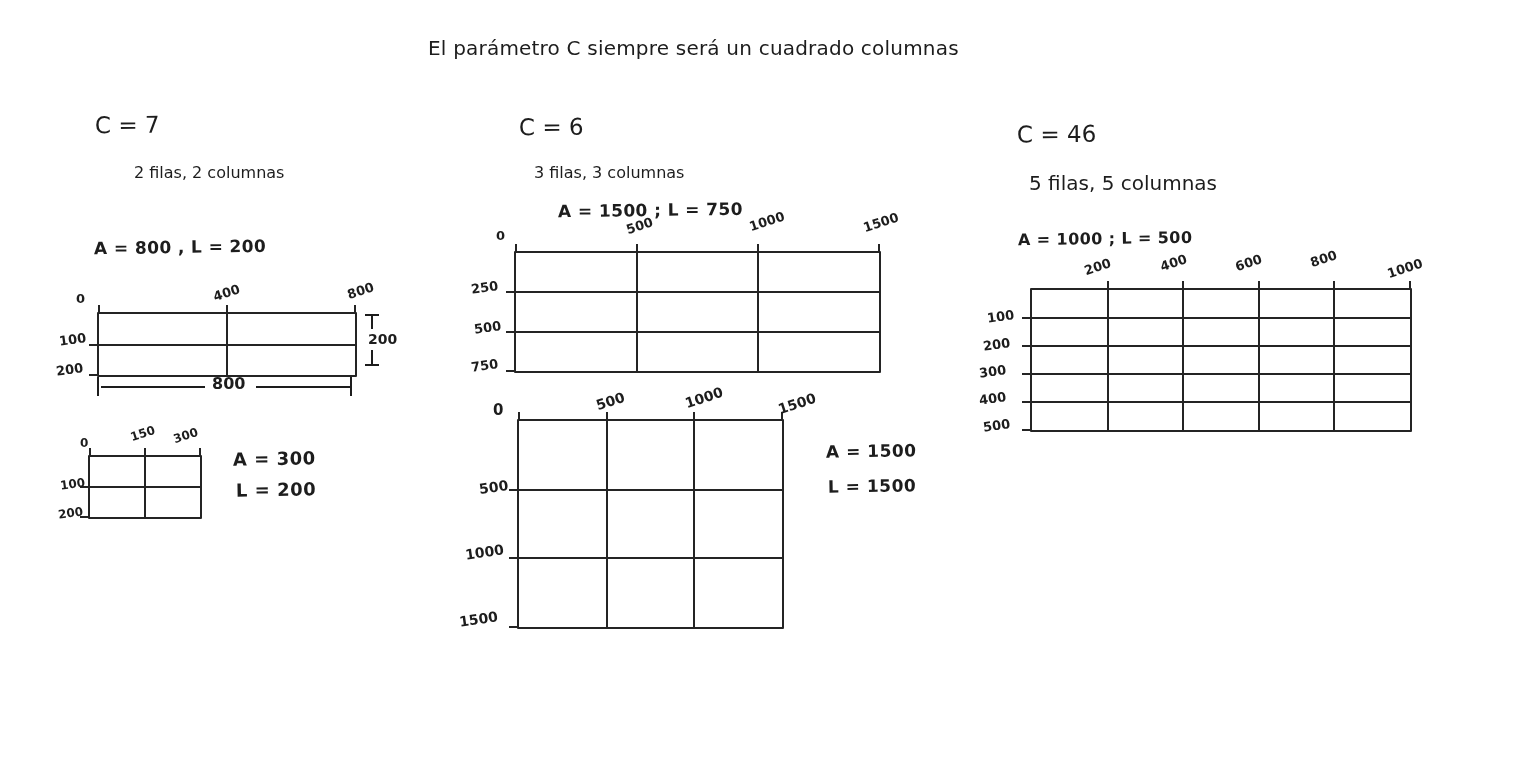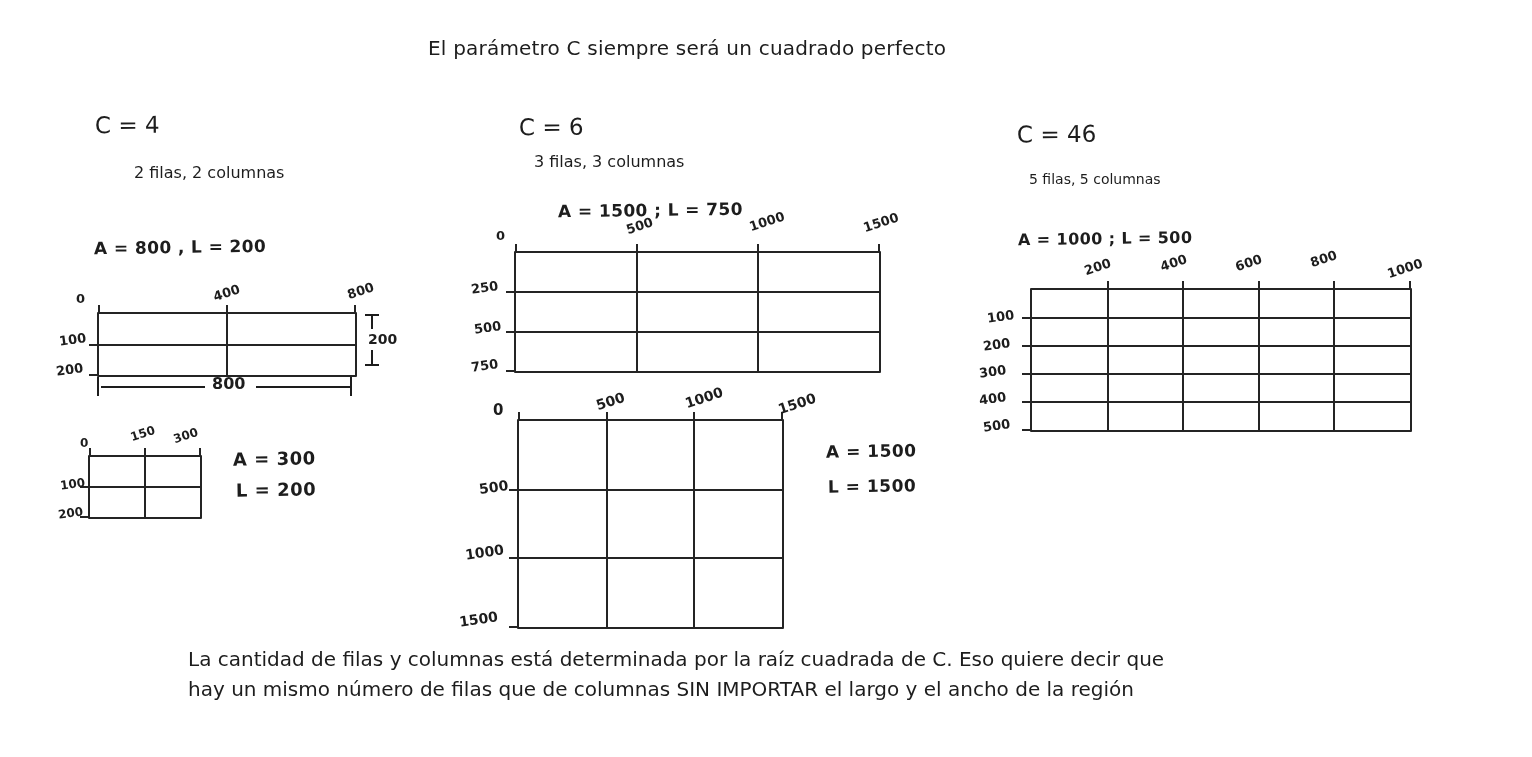--- a/index.html
+++ b/index.html
@@ -28,23 +28,23 @@
   .ty{transform:rotate(-8deg);}
   .side{position:absolute;font-size:18px;font-weight:bold;letter-spacing:.5px;white-space:nowrap;transform:rotate(-1deg);}
   .dimlab{position:absolute;font-weight:bold;white-space:nowrap;}
   .footer{position:absolute;font-size:20px;line-height:30px;white-space:nowrap;}
 </style>
 </head>
 <body>
 
 <div class="canvas">
 
-  <div class="abs title" style="left:428px;top:36px">El parámetro C siempre será un cuadrado perfecto</div>
+  <div class="abs title" style="left:428px;top:36px">El parámetro C siempre será un cuadrado columnas</div>
 
-  <div class="abs heading" style="left:95px;top:112px">C = 4</div>
+  <div class="abs heading" style="left:95px;top:112px">C = 7</div>
   <div class="abs sub" style="left:134px;top:163px">2 filas, 2 columnas</div>
   <div class="abs params" style="left:94px;top:237px">A = 800 ,   L = 200</div>
 
   <div class="grid" style="left:97px;top:312px;width:256px;height:61px">
     <i class="vl" style="left:calc(50% - 1px)"></i>
     <i class="hl" style="top:calc(50% - 1px)"></i>
     <i class="tkx" style="left:-1px"></i>
     <i class="tkx" style="left:calc(50% - 1px)"></i>
     <i class="tkx" style="right:-1px"></i>
     <i class="tky" style="top:calc(50% - 1px)"></i>
@@ -79,21 +79,21 @@
   </div>
   <span class="tick" style="left:80px;top:436px;font-size:12px">0</span>
   <span class="tick tx" style="left:133px;top:430px;font-size:12px">150</span>
   <span class="tick tx" style="left:176px;top:432px;font-size:12px">300</span>
   <span class="tick ty" style="left:60px;top:477px;font-size:12px">100</span>
   <span class="tick ty" style="left:58px;top:506px;font-size:12px">200</span>
   <span class="side" style="left:233px;top:448px">A = 300</span>
   <span class="side" style="left:236px;top:479px">L = 200</span>
 
   <div class="abs heading" style="left:519px;top:114px">C = 6</div>
-  <div class="abs sub" style="left:534px;top:152px">3 filas, 3 columnas</div>
+  <div class="abs sub" style="left:534px;top:163px">3 filas, 3 columnas</div>
   <div class="abs params" style="left:558px;top:200px">A = 1500 ;   L = 750</div>
 
   <div class="grid" style="left:514px;top:251px;width:363px;height:118px">
     <i class="vl" style="left:calc(33.3% - 1px)"></i>
     <i class="vl" style="left:calc(66.6% - 1px)"></i>
     <i class="hl" style="top:calc(33.3% - 1px)"></i>
     <i class="hl" style="top:calc(66.6% - 1px)"></i>
     <i class="tkx" style="left:-1px"></i>
     <i class="tkx" style="left:calc(33.3% - 1px)"></i>
     <i class="tkx" style="left:calc(66.6% - 1px)"></i>
@@ -127,21 +127,21 @@
   <span class="tick tx" style="left:599px;top:397px;font-size:14px">500</span>
   <span class="tick tx" style="left:688px;top:395px;font-size:14px">1000</span>
   <span class="tick tx" style="left:781px;top:401px;font-size:14px">1500</span>
   <span class="tick ty" style="left:479px;top:479px;font-size:14px">500</span>
   <span class="tick ty" style="left:465px;top:544px;font-size:14px">1000</span>
   <span class="tick ty" style="left:459px;top:611px;font-size:14px">1500</span>
   <span class="side" style="left:826px;top:441px;font-size:17px">A = 1500</span>
   <span class="side" style="left:828px;top:476px;font-size:17px">L = 1500</span>
 
   <div class="abs heading" style="left:1017px;top:121px">C = 46</div>
-  <div class="abs sub" style="left:1029px;top:171px;font-size:14px">5 filas, 5 columnas</div>
+  <div class="abs sub" style="left:1029px;top:171px;font-size:20px">5 filas, 5 columnas</div>
   <div class="abs params" style="left:1018px;top:229px;font-size:16px">A = 1000  ;   L = 500</div>
 
   <div class="grid" style="left:1030px;top:288px;width:378px;height:140px">
     <i class="vl" style="left:calc(20% - 1px)"></i>
     <i class="vl" style="left:calc(40% - 1px)"></i>
     <i class="vl" style="left:calc(60% - 1px)"></i>
     <i class="vl" style="left:calc(80% - 1px)"></i>
     <i class="hl" style="top:calc(20% - 1px)"></i>
     <i class="hl" style="top:calc(40% - 1px)"></i>
     <i class="hl" style="top:calc(60% - 1px)"></i>
@@ -161,18 +161,14 @@
   <span class="tick tx" style="left:1163px;top:259px">400</span>
   <span class="tick tx" style="left:1238px;top:259px">600</span>
   <span class="tick tx" style="left:1313px;top:255px">800</span>
   <span class="tick tx" style="left:1390px;top:266px">1000</span>
   <span class="tick ty" style="left:987px;top:309px">100</span>
   <span class="tick ty" style="left:983px;top:337px">200</span>
   <span class="tick ty" style="left:979px;top:364px">300</span>
   <span class="tick ty" style="left:979px;top:391px">400</span>
   <span class="tick ty" style="left:983px;top:418px">500</span>
 
-  <div class="footer" style="left:188px;top:644px">
-    <div>La cantidad de filas y columnas está determinada por la raíz cuadrada de C. Eso quiere decir que</div>
-    <div>hay un mismo número de filas que de columnas SIN IMPORTAR el largo y el ancho de la región</div>
-  </div>
 
 </div>
 
 </body></html>

